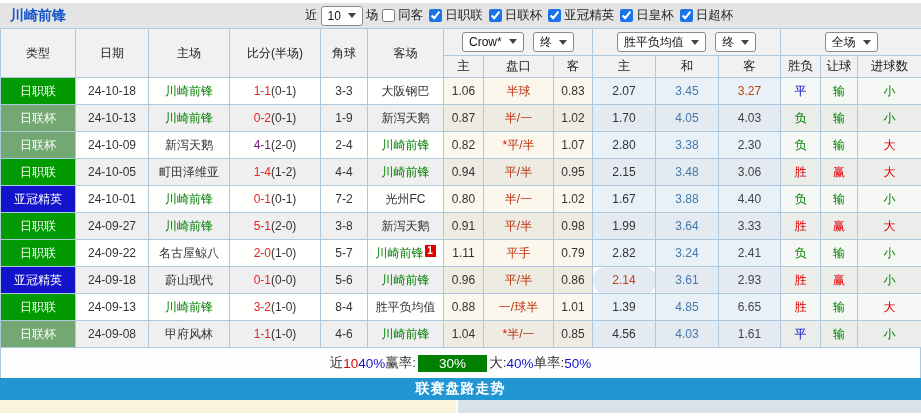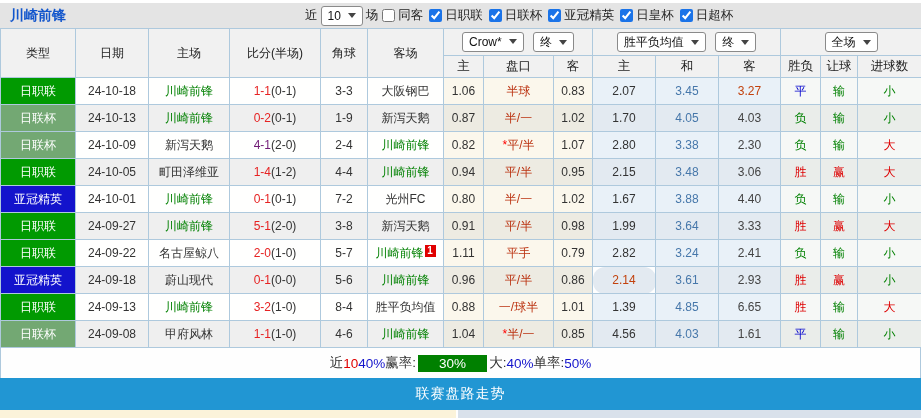--- a/index.html
+++ b/index.html
@@ -35,21 +35,21 @@
   .half{color:#333;}
   .star{color:#f00;}
   .redcard{display:inline-block;background:#e00000;color:#fff;font-size:10px;line-height:12px;width:11px;height:12px;vertical-align:top;margin-left:1px;font-weight:bold;}
   
   .summary{height:30px;display:flex;align-items:center;justify-content:center;font-size:13.5px;background:#fefefe;border-left:1px solid #aec9dd;border-right:1px solid #aec9dd;}
   .sg-plain{color:#333;}
   .sg-red{color:#e00000;}
   .sg-pct{color:#1414cc;}
   .sg-hl{background:#008000;color:#fff;padding:1px 21px;margin:0 2px;}
   
-  .footer{height:32px;background:#2196d3;color:#fff;font-weight:normal;font-size:14px;display:flex;align-items:center;justify-content:center;letter-spacing:1px;}
+  .footer{height:22px;background:#2196d3;color:#fff;font-weight:bold;font-size:14px;display:flex;align-items:center;justify-content:center;letter-spacing:1px;}
   .bottomstrip{height:13px;display:flex;}
   .bs-left{width:456px;background:#fbf3da;border-right:2px solid #fff;}
   .bs-right{flex:1;background:#d9e1eb;}
 </style>
 </head>
 <body>
 
 <div class="page">
   <div class="topgap"></div>
 

